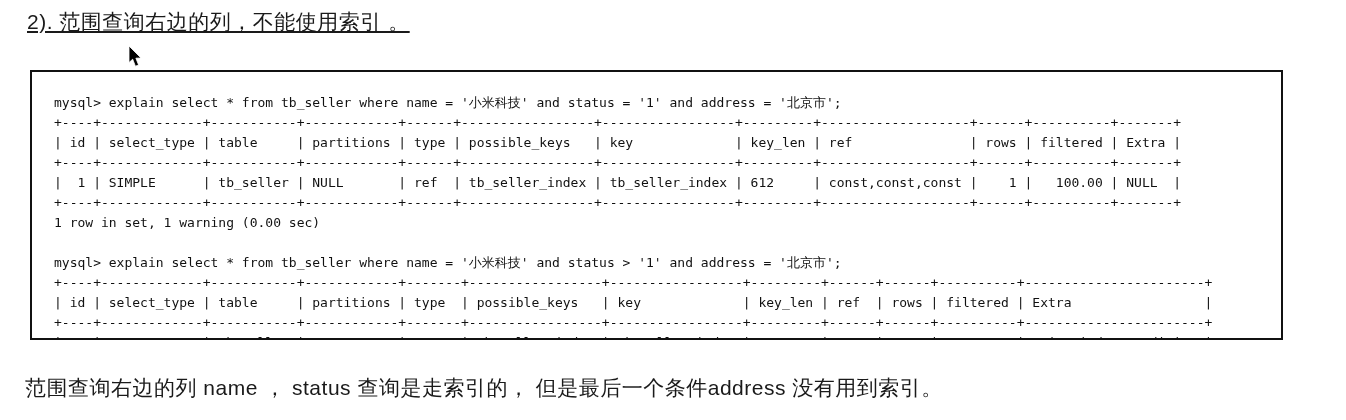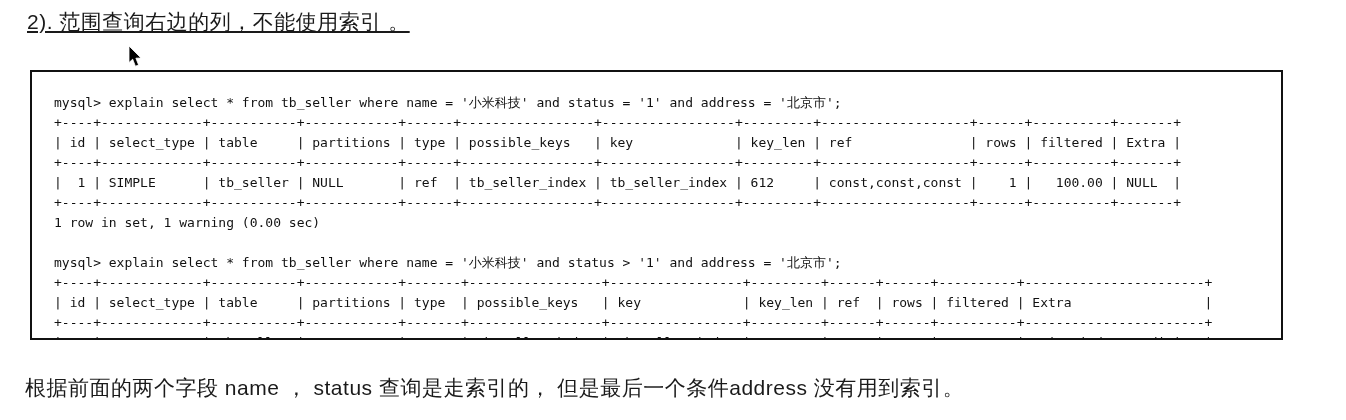--- a/index.html
+++ b/index.html
@@ -82,13 +82,13 @@
 
 mysql&gt; explain select * from tb_seller where name = '小米科技' and status &gt; '1' and address = '北京市';
 +----+-------------+-----------+------------+-------+-----------------+-----------------+---------+------+------+----------+-----------------------+
 | id | select_type | table     | partitions | type  | possible_keys   | key             | key_len | ref  | rows | filtered | Extra                 |
 +----+-------------+-----------+------------+-------+-----------------+-----------------+---------+------+------+----------+-----------------------+
 |  1 | SIMPLE      | tb_seller | NULL       | range | tb_seller_index | tb_seller_index | 309     | NULL |    1 |    10.00 | Using index condition |
 +----+-------------+-----------+------------+-------+-----------------+-----------------+---------+------+------+----------+-----------------------+
 1 row in set, 1 warning (0.00 sec)</pre>
 </div>
 
-<div class="footer-note">根据前面的两个字段 name ， status 查询是走索引的， 但是最后一个条件address 没有用到索引。</div>
+<div class="footer-note">范围查询右边的列 name ， status 查询是走索引的， 但是最后一个条件address 没有用到索引。</div>
 
 </body></html>

